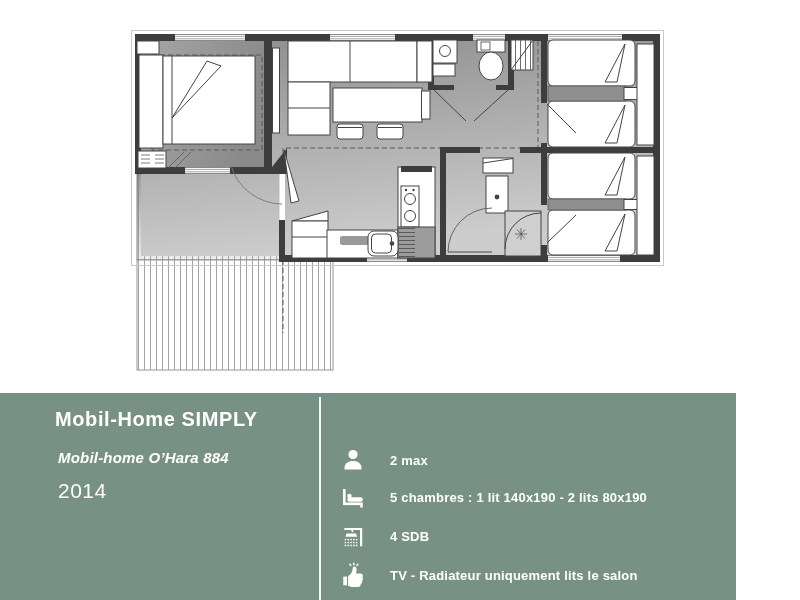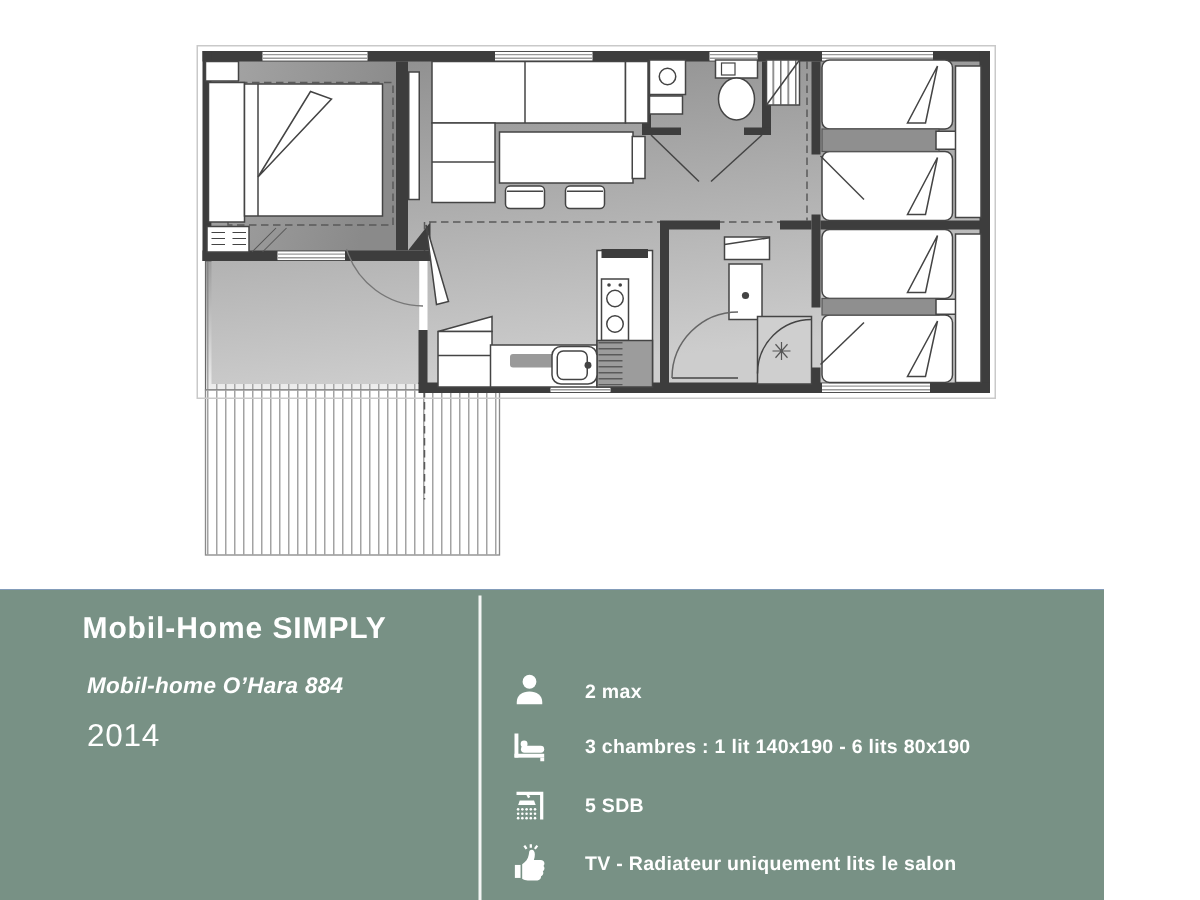--- a/index.html
+++ b/index.html
@@ -1,16 +1,16 @@
 <!DOCTYPE html>
 <html><head>
 <meta charset="utf-8">
 <style>
   html,body{margin:0;padding:0;background:#fff;}
-  .stage{position:relative;width:736px;height:600px;background:#1d4ed8;overflow:hidden;
+  .stage{position:relative;width:736px;height:600px;background:#be185d;overflow:hidden;
          font-family:"Liberation Sans",sans-serif;}
   .plan-wrap{position:absolute;left:0;top:0;width:800px;height:393px;background:#ffffff;}
   .info-panel{position:absolute;left:0;top:393px;width:800px;height:207px;background:#789185;color:#fff;}
   .panel-title{position:absolute;left:55px;top:15px;font-size:20px;font-weight:700;letter-spacing:.6px;}
   .panel-subtitle{position:absolute;left:58px;top:56px;font-size:15px;font-style:italic;font-weight:600;letter-spacing:.2px;}
   .panel-year{position:absolute;left:58px;top:86px;font-size:21px;font-weight:400;letter-spacing:.5px;}
   .divider{position:absolute;left:319px;top:4px;width:2px;height:203px;background:rgba(255,255,255,.92);}
   .feature-row{position:absolute;left:340px;height:28px;display:flex;align-items:center;}
   .feature-icon{width:26px;height:26px;flex:0 0 26px;display:flex;align-items:center;justify-content:center;}
   .feature-label{margin-left:24px;font-size:13px;font-weight:700;letter-spacing:.2px;white-space:nowrap;}
@@ -234,21 +234,21 @@
     <div class="feature-row r3">
       <span class="feature-icon">
         <svg width="28" height="24" viewBox="0 0 24 24">
           <rect x="2" y="4" width="2.6" height="16" fill="#fff"></rect>
           <circle cx="8.4" cy="11" r="2.3" fill="#fff"></circle>
           <rect x="6.3" y="12.2" width="15.5" height="4.6" rx="2.3" fill="#fff"></rect>
           <rect x="2" y="17.5" width="19.8" height="2.6" fill="#fff"></rect>
           <rect x="19.2" y="20.1" width="2.6" height="2.4" fill="#fff"></rect>
         </svg>
       </span>
-      <span class="feature-label">3 chambres : 1 lit 140x190 - 6 lits 80x190</span>
+      <span class="feature-label">5 chambres : 1 lit 140x190 - 2 lits 80x190</span>
     </div>
 
     <div class="feature-row r4">
       <span class="feature-icon">
         <svg width="26" height="26" viewBox="0 0 24 24">
           <path d="M4,5.5 H19.5 V21.5" fill="none" stroke="#fff" stroke-width="2"></path>
           <path d="M10.5,5.5 l1.3,2.6" stroke="#fff" stroke-width="1.5" fill="none"></path>
           <polygon points="6,9.8 14.8,9.8 15.8,12.6 5,12.6" fill="#fff"></polygon>
           <g fill="#fff">
             <circle cx="5" cy="15.3" r="0.8"></circle>
@@ -262,21 +262,21 @@
               <circle cx="12.8" cy="18" r="0.8"></circle>
               <circle cx="15.4" cy="18" r="0.8"></circle>
             <circle cx="5" cy="20.7" r="0.8"></circle>
               <circle cx="7.6" cy="20.7" r="0.8"></circle>
               <circle cx="10.2" cy="20.7" r="0.8"></circle>
               <circle cx="12.8" cy="20.7" r="0.8"></circle>
               <circle cx="15.4" cy="20.7" r="0.8"></circle>
           </g>
         </svg>
       </span>
-      <span class="feature-label">5 SDB</span>
+      <span class="feature-label">4 SDB</span>
     </div>
 
     <div class="feature-row r5">
       <span class="feature-icon">
         <svg width="26" height="26" viewBox="0 0 24 24">
           <path d="M3,13.5 h3.5 v8 H3 z" fill="#fff"></path>
           <path d="M7.5,21.5 V13 c2.2,-1.3 3.6,-3.2 4,-5.6 l0.3,-1.8 c0.1,-0.9 0.8,-1.4 1.6,-1.4 1.1,0 1.9,1.1 1.9,2.9 0,1.1 -0.2,2.3 -0.6,3.4 h4.2 c1.3,0 2.3,1 2.3,2.1 0,0.6 -0.2,1.1 -0.6,1.5 0.4,0.4 0.6,0.9 0.6,1.5 0,0.8 -0.4,1.5 -1,1.8 0.2,0.3 0.3,0.7 0.3,1.1 0,0.9 -0.6,1.7 -1.4,2 0,0.1 0,0.2 0,0.3 0,1.2 -1,2.2 -2.2,2.2 h-6 c-1.2,0 -2.4,-0.4 -3.4,-1 z" fill="#fff"></path>
           <path d="M10.2,3.6 L8.8,1.6 M12.8,2.9 V0.7 M15.3,3.6 L16.8,1.6" stroke="#fff" stroke-width="1.4" fill="none"></path>
         </svg>
       </span>

